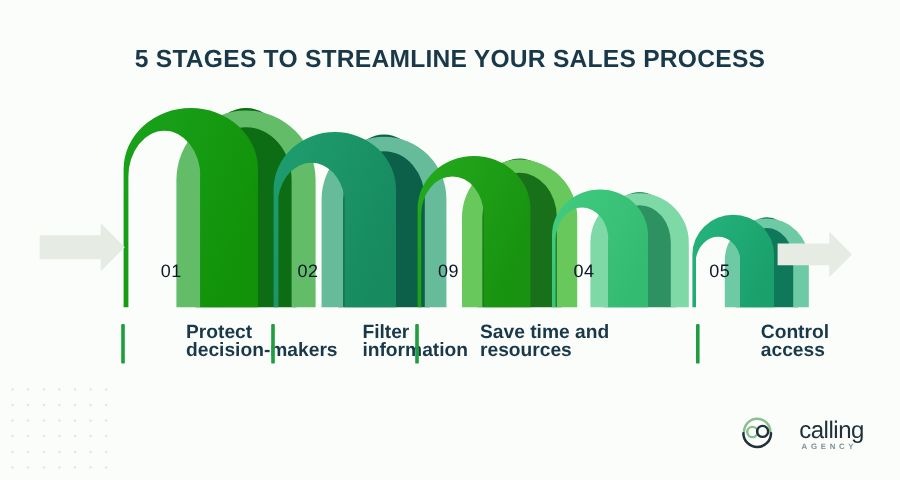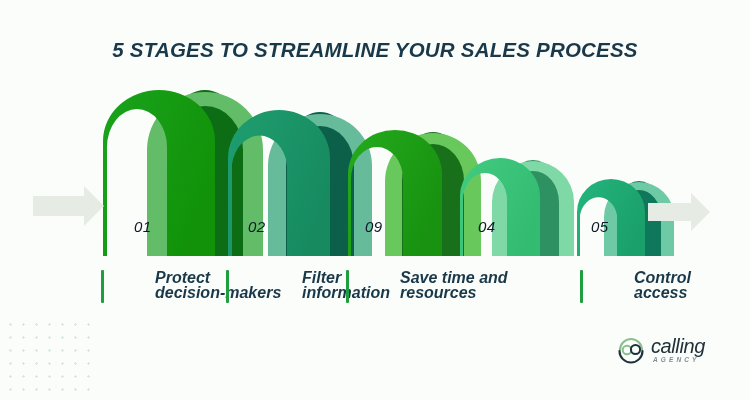--- a/index.html
+++ b/index.html
@@ -7,21 +7,20 @@
   body {
     font-family:"Liberation Sans", sans-serif;
     background:#fbfdfa;
     overflow:hidden;
     position:relative;
   }
   #canvas {
     position:absolute; inset:0;
     width:750px; height:400px;
     background:#fbfdfa;
-    font-style:italic;
   }
 
   
   #dot-grid {
     position:absolute;
     left:4px; top:318px;
     width:92px; height:76px;
     background-image:radial-gradient(#cfe0d2 1.15px, transparent 1.3px);
     background-size:13px 13px;
     opacity:.75;
@@ -75,22 +74,22 @@
     white-space:pre-line;
     margin-left:44px;
   }
 
   
   #logo {
     position:absolute;
     left:616px; top:336px;
     width:118px; height:40px;
     display:flex;
-    align-items:flex-start;
-    gap:5px;
+    align-items:flex-end;
+    gap:20px;
   }
   #logo-mark { flex:0 0 auto; }
   #logo-words { display:flex; flex-direction:column; line-height:1; }
   #logo-name {
     font-size:20px;
     color:#20313a;
     letter-spacing:-.4px;
     font-weight:400;
   }
   #logo-sub {

